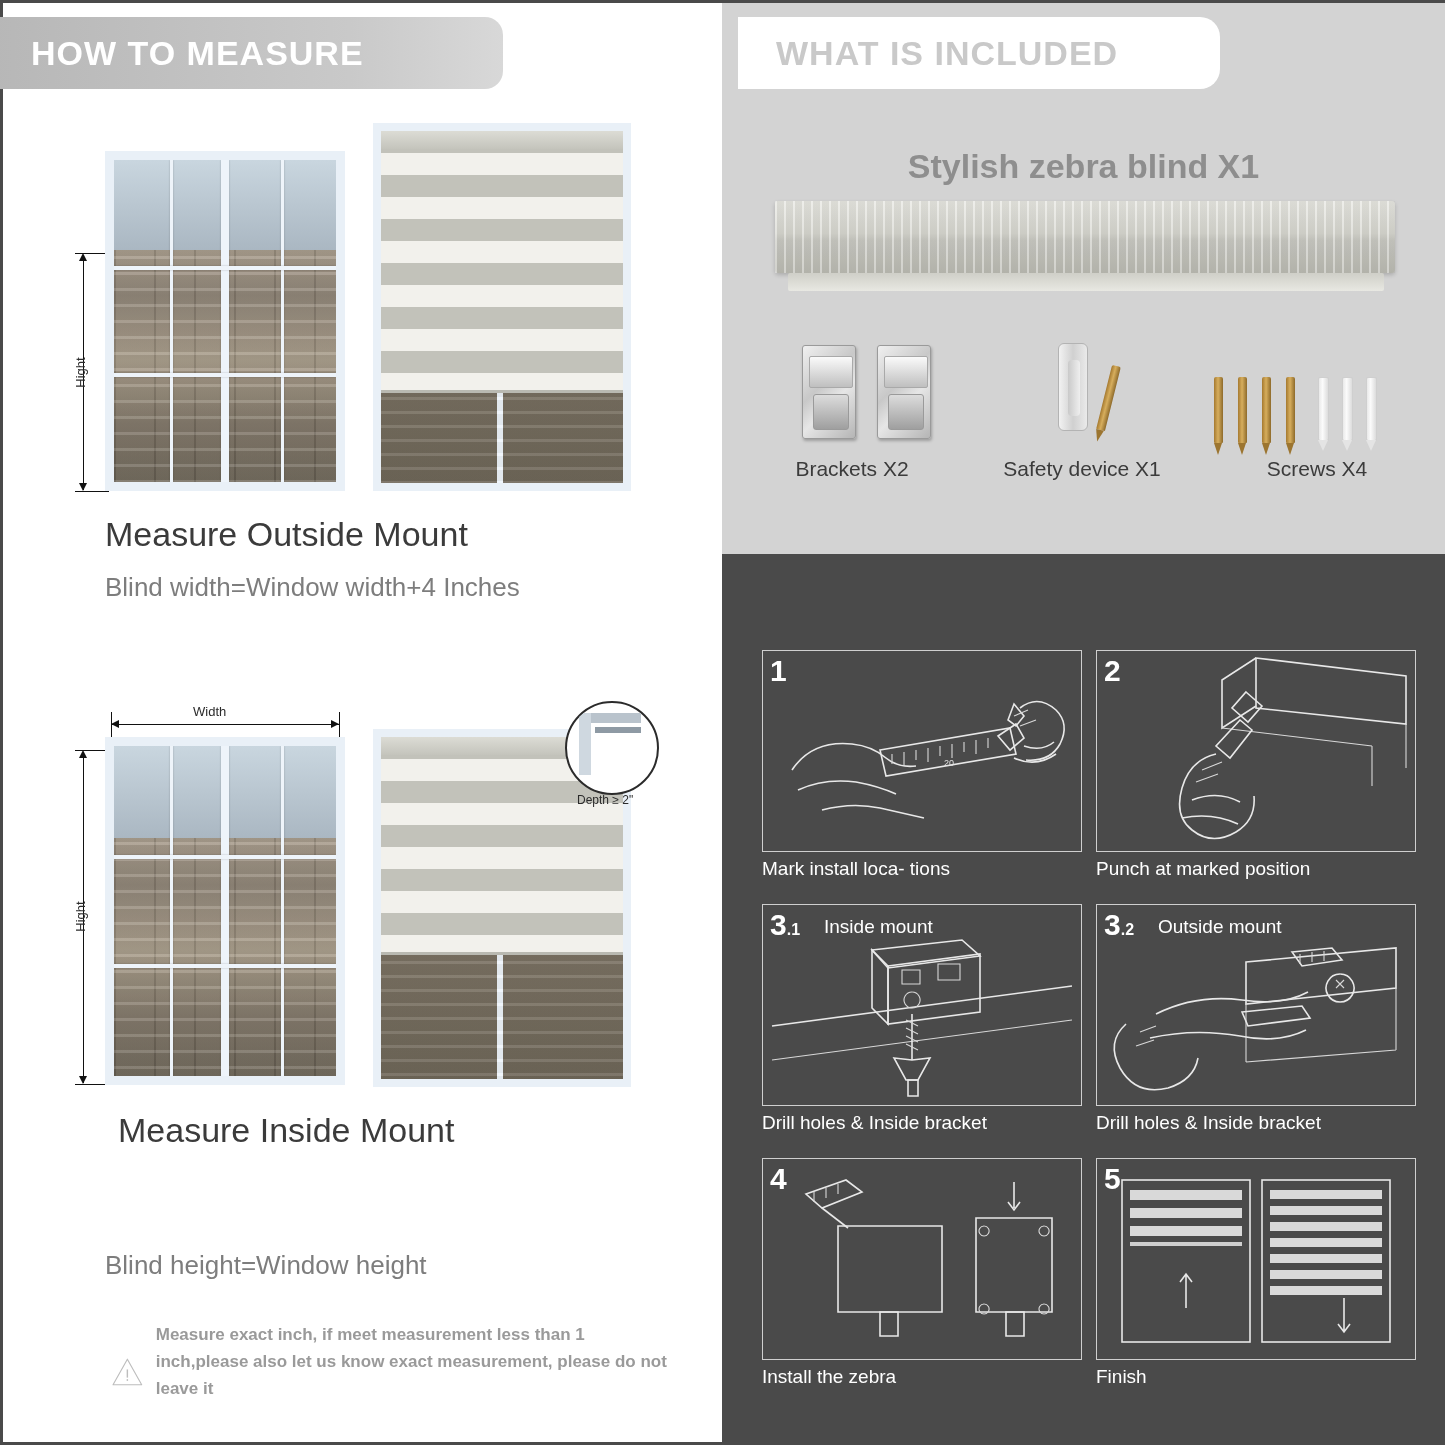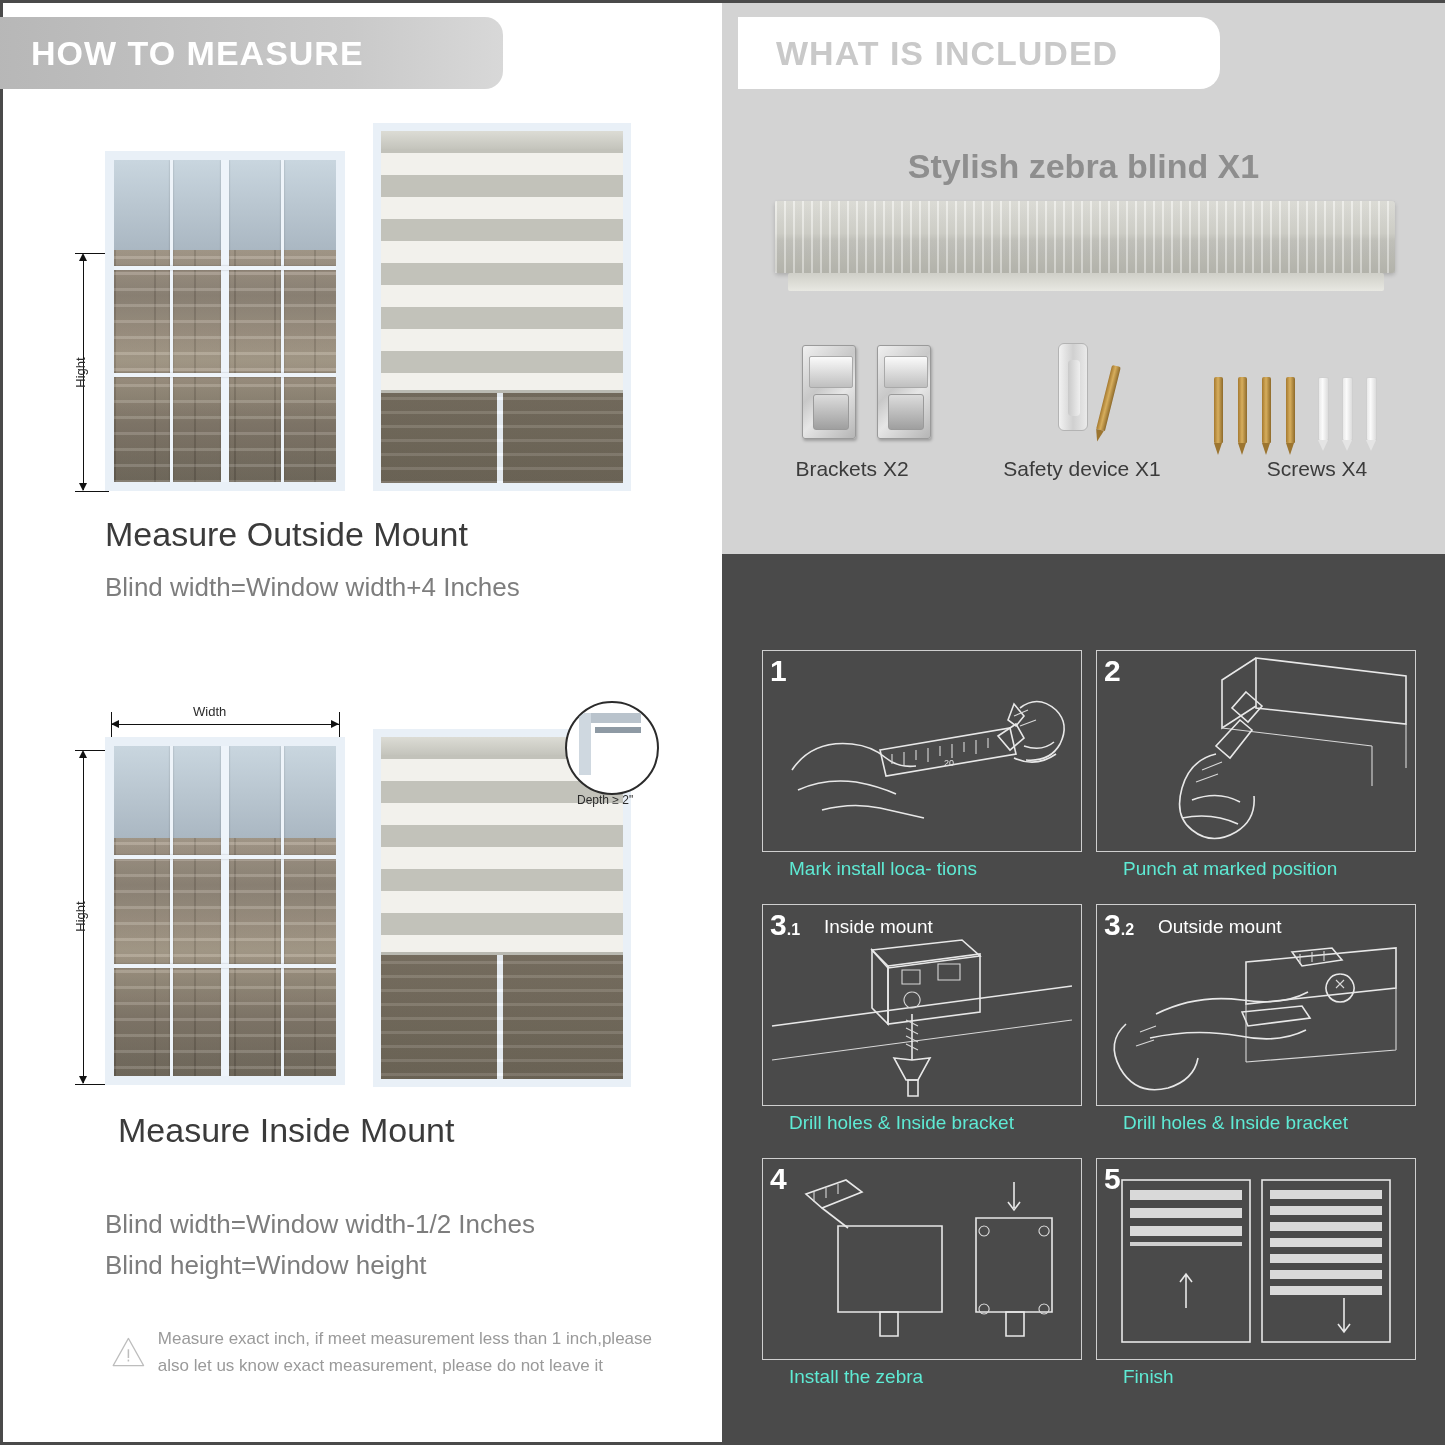--- a/index.html
+++ b/index.html
@@ -77,21 +77,21 @@
   .ah-cap-l { border-top:4px solid transparent; border-bottom:4px solid transparent; border-right:8px solid #111; }
   .ah-cap-r { border-top:4px solid transparent; border-bottom:4px solid transparent; border-left:8px solid #111; }
   .av-cap-t { border-left:4px solid transparent; border-right:4px solid transparent; border-bottom:8px solid #111; }
   .av-cap-b { border-left:4px solid transparent; border-right:4px solid transparent; border-top:8px solid #111; }
 
   .rot { transform:rotate(-90deg); transform-origin:center; white-space:nowrap; }
 
   .head-title { font-size:34px; color:#3b3b3b; }
   .body-line { font-size:26px; color:#7d7d7d; line-height:1.55; }
 
-  .note { position:absolute; display:flex; gap:12px; align-items:center; }
+  .note { position:absolute; display:flex; gap:12px; align-items:flex-end;font-weight:bold; }
   .note-text { font-size:17px; color:#9a9a9a; line-height:1.6; }
 
   
   .callout { position:absolute; border:2px solid #2b2b2b; border-radius:50%; overflow:hidden; background:#fff; }
   .callout .jamb { position:absolute; }
 
   
   .right-top { position:absolute; left:719px; top:0; width:723px; height:551px; background:#d3d3d3; }
   .banner-right {
     position:absolute; left:16px; top:14px; width:482px; height:72px;
@@ -158,21 +158,21 @@
     display:flex; align-items:center; padding-left:38px;
     font-size:31px; font-weight:bold; letter-spacing:.5px; color:#3d3d3d;
   }
   .step { position:absolute; }
   .step-box { position:absolute; inset:0; border:1px solid #cfcfcf; }
   .step-num {
     position:absolute; left:8px; top:4px; font-size:30px; font-weight:bold; color:#ffffff;
   }
   .step-num small { font-size:16px; font-weight:bold; }
   .step-sub { position:absolute; left:62px; top:12px; font-size:19px; color:#fff; }
-  .step-cap { position:absolute; font-size:19px; color:#5eead4; white-space:nowrap;margin-left:27px; }
+  .step-cap { position:absolute; font-size:19px; color:#ffffff; white-space:nowrap; }
   .sk { stroke:#e8e8e8; fill:none; stroke-width:1.6; }
   .sk-thin { stroke:#d8d8d8; fill:none; stroke-width:1.1; }
 </style>
 </head>
 <body>
 
 <div class="page">
 
   <div class="left">
 
@@ -256,21 +256,20 @@
 
       <div class="callout" style="left:562px;top:2px;width:94px;height:94px;">
         <div class="jamb" style="left:12px;top:10px;width:62px;height:10px;background:#b9c3cc;"></div>
         <div class="jamb" style="left:12px;top:10px;width:12px;height:62px;background:#cfd8e0;"></div>
         <div class="jamb" style="left:28px;top:24px;width:46px;height:6px;background:#8e9aa4;"></div>
       </div>
       <div class="dim-label" style="position:absolute;left:574px;top:94px;font-size:12px;">Depth ≥ 2"</div>
     </div>
 
     <div class="head-title" style="position:absolute;left:115px;top:1108px;">Measure Inside Mount</div>
-    <div class="body-line" style="position:absolute;left:102px;top:1201px;">Blind width=Window width-1/2 Inches</div>
     <div class="body-line" style="position:absolute;left:102px;top:1242px;">Blind height=Window height</div>
 
     <div class="note" style="left:108px;top:1318px;width:560px;">
       <svg width="64" height="62" viewBox="0 0 64 62">
         <polygon points="32,6 60,56 4,56" fill="none" stroke="#bdbdbd" stroke-width="2.2" stroke-linejoin="round"></polygon>
         <rect x="30.6" y="26" width="2.8" height="16" fill="#bdbdbd"></rect>
         <rect x="30.6" y="45" width="2.8" height="3.4" fill="#bdbdbd"></rect>
       </svg>
       <div class="note-text">Measure exact inch, if meet measurement less than 1 inch,please also let us know exact measurement, please do not leave it</div>
     </div>

